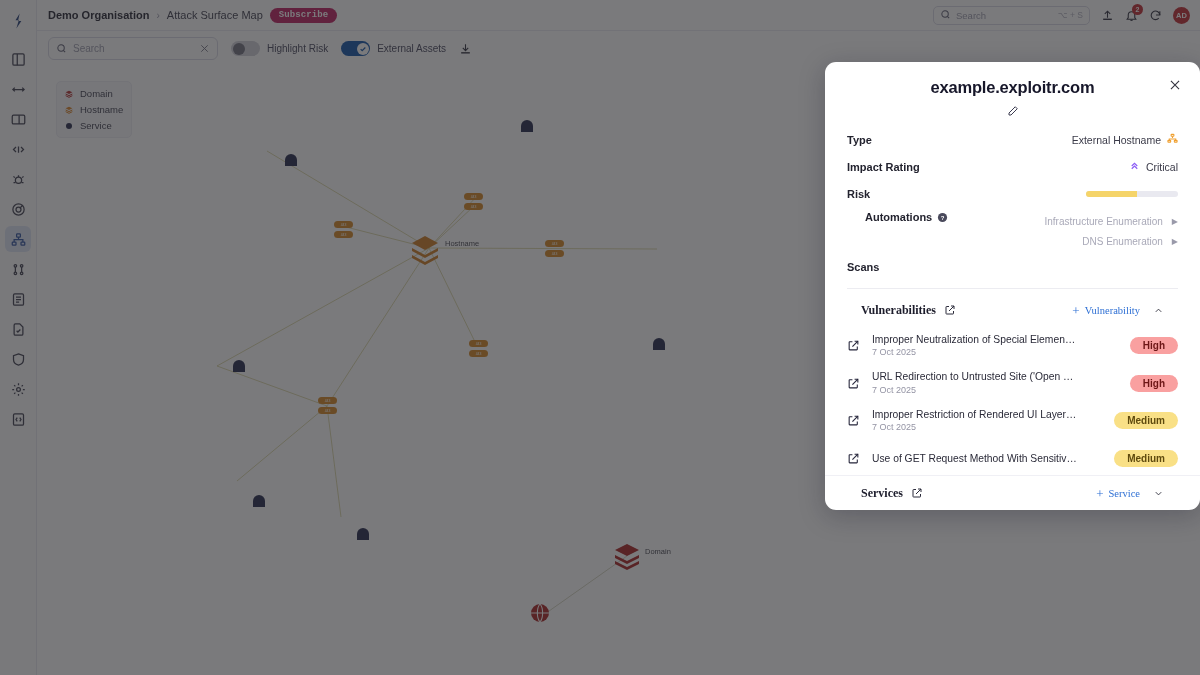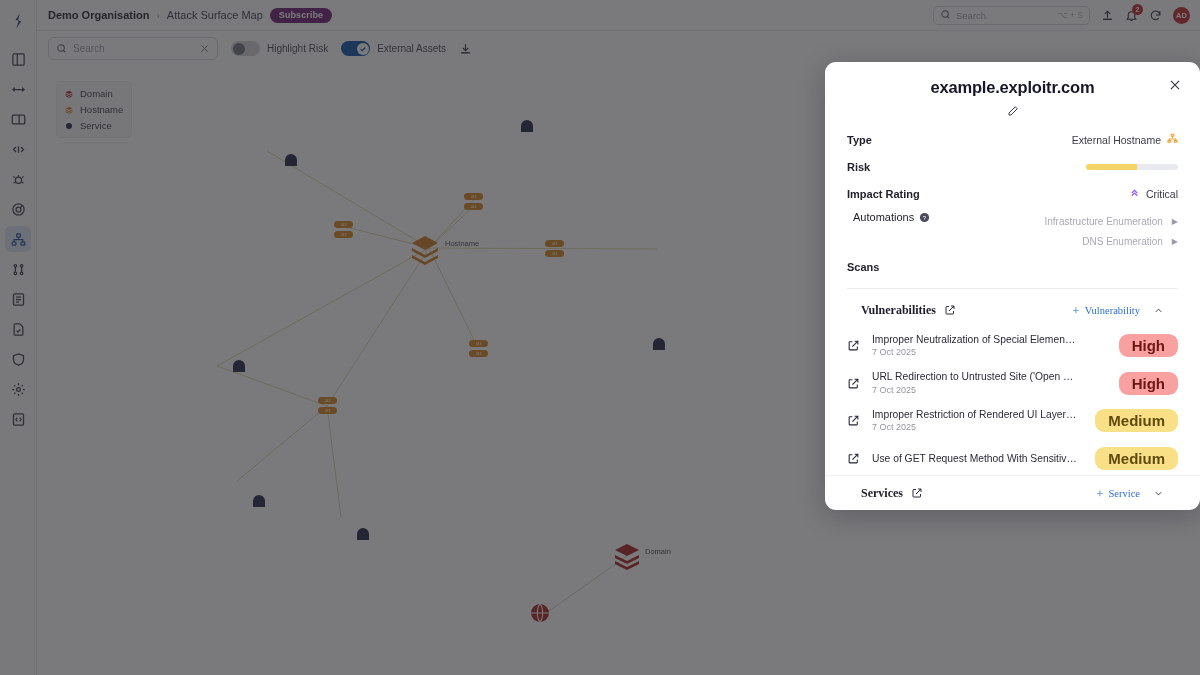--- a/index.html
+++ b/index.html
@@ -36,22 +36,22 @@
   #header {
     position: absolute; left: 37px; top: 0; right: 0; height: 31px;
     background: #ffffff; border-bottom: 1px solid #ebebf2;
     display: flex; align-items: center; z-index: 10;
   }
   #crumbs { display: flex; align-items: center; gap: 7px; padding-left: 11px; }
   .crumb-org { font-size: 11px; font-weight: bold; color: #21212e; }
   .crumb-sep { font-size: 10px; color: #9a9aac; }
   .crumb-page { font-size: 11px; color: #3a3a4a; }
   .subscribe-pill {
-    background: #701a75; color: #fff; font-size: 9px; font-weight: bold;
-    padding: 2.5px 9px; border-radius: 9px; letter-spacing: .1px;
+    background: #be185d; color: #fff; font-size: 9px; font-weight: bold;
+    padding: 2.5px 9px; border-radius: 9px; letter-spacing: .1px; font-family: Liberation Mono, monospace;
   }
   #header-right {
     margin-left: auto; display: flex; align-items: center; gap: 11px; padding-right: 10px;
   }
   #topsearch {
     width: 157px; height: 19px; border: 1px solid #d8d8e4; border-radius: 5px;
     display: flex; align-items: center; gap: 5px; padding: 0 6px; background: #fff;
   }
   #topsearch .ph { font-size: 9.5px; color: #9a9aac; flex: 1; }
   #topsearch .kbd { font-size: 8.5px; color: #b2b2c0; }
@@ -140,22 +140,22 @@
   .q-ico { width: 11px; height: 11px; margin-left: 5px; color: #4a4a5c; display:inline-flex; }
   .type-ico svg { width: 11px; height: 11px; }
   .crit-ico svg { width: 11px; height: 12px; }
   .riskbar { width: 92px; height: 6px; border-radius: 3px; background: #e9e9f0; overflow: hidden; }
   .riskbar > i { display: block; height: 100%; background: #f5d469; }
   .auto-row { display: flex; align-items: center; justify-content: flex-end; gap: 9px;
               padding: 0 22px; height: 20px; }
   .auto-row .nm { font-size: 10px; color: #a9a9b8; }
   .auto-row .pl { color: #9a9aaa; font-size: 8px; }
   .auto-block { position: relative; }
-  .auto-label { position: absolute; left: 28px; top: 0; display:flex; align-items:center;
-                font-size: 11px; font-weight: normal; color: #23232f; }
+  .auto-label { position: absolute; left: 40px; top: 0; display:flex; align-items:center;
+                font-size: 11px; font-weight: bold; color: #23232f; }
   .divider { height: 1px; background: #ececf1; margin: 8px 22px 0 22px; }
 
   .sec-head { display: flex; align-items: center; padding: 0 36px; height: 34px; font-family: Liberation Serif, serif; }
   .sec-head .t { font-size: 12px; font-weight: bold; color: #1c1c2b; }
   .ext-ico { margin-left: 8px; color: #2b2b3a; display:flex; }
   .ext-ico svg { width: 12px; height: 12px; }
   .sec-head .act { margin-left: auto; display: flex; align-items: center; gap: 5px;
                    font-size: 10.5px; color: #2d6fd4; }
   .sec-head .act .plus { font-size: 13px; line-height: 1; }
   .chev { margin-left: 13px; color: #33333f; display:flex; }
@@ -164,21 +164,21 @@
   #vuln-list { flex: 1; overflow: hidden; padding: 0 22px; }
   .vrow { display: flex; align-items: center; gap: 12px; height: 37.5px; }
   .vrow .lk { color: #25253a; display:flex; flex: 0 0 auto; }
   .vrow .lk svg { width: 13px; height: 13px; }
   .vrow .mid { flex: 1; min-width: 0; }
   .vrow .nm {
     font-size: 10.3px; color: #2a2a38; white-space: nowrap; overflow: hidden;
     text-overflow: ellipsis; line-height: 1.3;
   }
   .vrow .dt { font-size: 9px; color: #9494a4; line-height: 1.35; }
-  .sev { font-size: 15px; font-weight: bold; border-radius: 9px;
+  .sev { font-size: 10px; font-weight: bold; border-radius: 9px;
          padding: 3px 13px; flex: 0 0 auto; }
   .sev.High   { background: #f9a0a0; color: #6d1616; }
   .sev.Medium { background: #f9e086; color: #5f4a0d; }
 
   #panel-foot { border-top: 1px solid #f0f0f5; }
   .rel-row { display: flex; align-items: center; padding: 0 22px; height: 30px; }
   .rel-row .t { font-size: 11px; color: #a6a6b5; }
   .i-ico { margin-left: 6px; color: #b4b4c2; display:flex; }
   .i-ico svg { width: 11px; height: 11px; }
   .rel-row .act { margin-left: auto; display: flex; align-items: center; gap: 6px;
@@ -513,38 +513,38 @@
               <rect x="9" y="3" width="6" height="4" rx="1"></rect>
               <rect x="2" y="16" width="6" height="4" rx="1"></rect>
               <rect x="16" y="16" width="6" height="4" rx="1"></rect>
               <path d="M12 7v4M5 16v-3h14v3"></path>
             </svg>
         </span>
       </span>
     </div>
 
     <div class="kv">
-      <span class="k">Risk</span>
-      <span class="v">
-        <span class="riskbar">
-            <i id="risk-fill" style="width: 55%;"></i>
-          </span>
-      </span>
-    </div>
-
-    <div class="kv">
       <span class="k">Impact Rating</span>
       <span class="v">
         <span class="crit-ico">
           <svg viewBox="0 0 24 24" fill="none" stroke="#8b5cf6" stroke-width="2.6">
               <path d="M6 12l6-6 6 6"></path>
               <path d="M6 18l6-6 6 6"></path>
             </svg>
         </span>
         <span>Critical</span>
+      </span>
+    </div>
+
+    <div class="kv">
+      <span class="k">Risk</span>
+      <span class="v">
+        <span class="riskbar">
+            <i id="risk-fill" style="width: 55%;"></i>
+          </span>
       </span>
     </div>
 
     <div class="auto-block" style="margin-top:4px;">
       <div class="auto-label">
         <span>Automations</span>
         <span class="q-ico">
           <svg viewBox="0 0 24 24" fill="#4a4a5c">
               <circle cx="12" cy="12" r="10"></circle>
               <text x="12" y="16.5" text-anchor="middle" font-size="13" fill="#fff" font-family="Liberation Sans, sans-serif">?</text>

